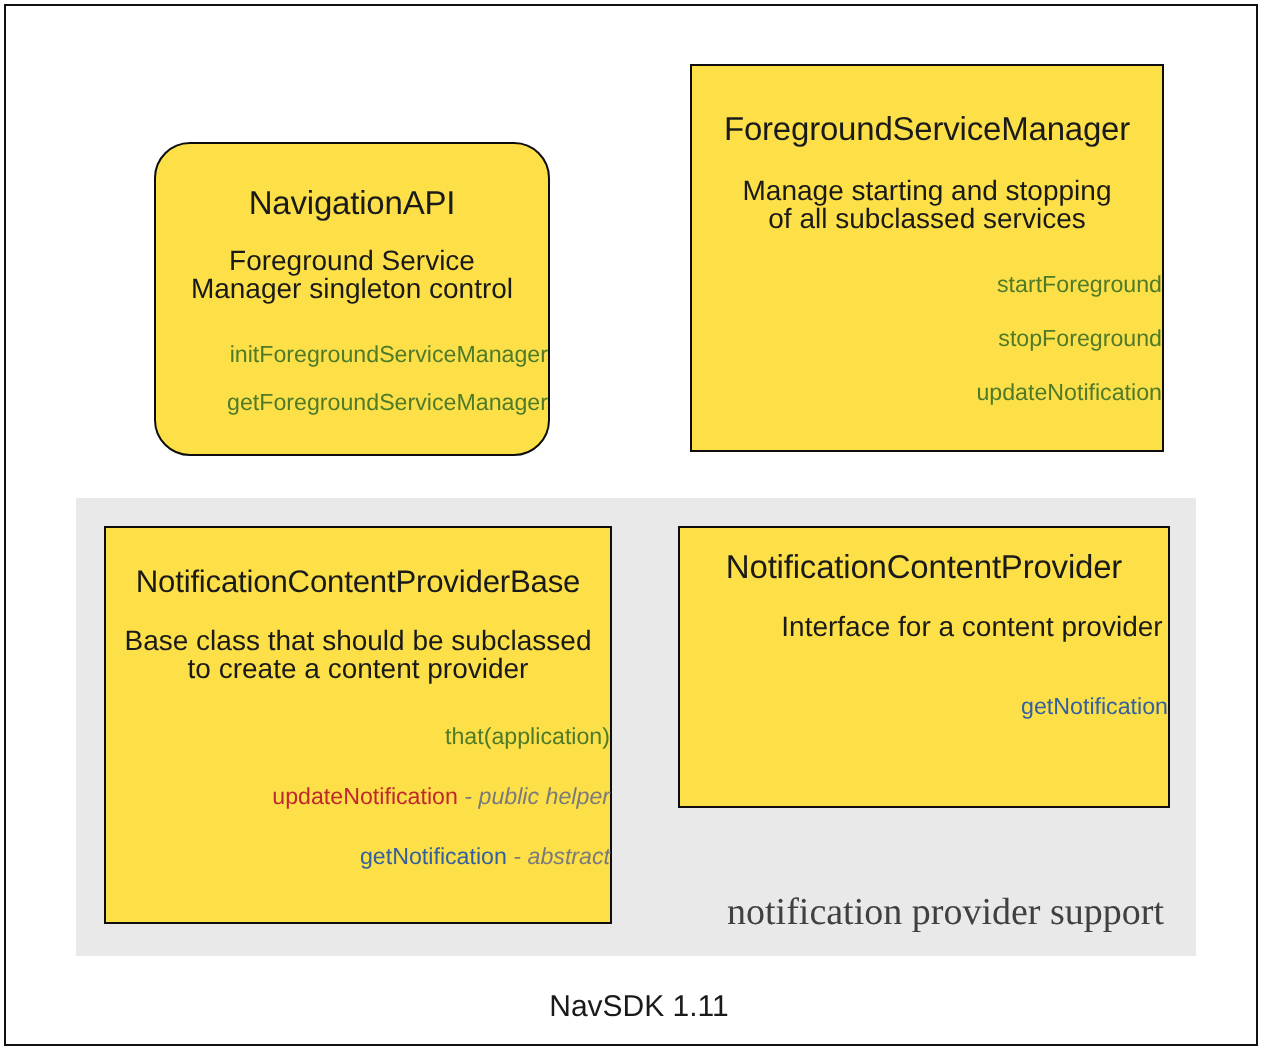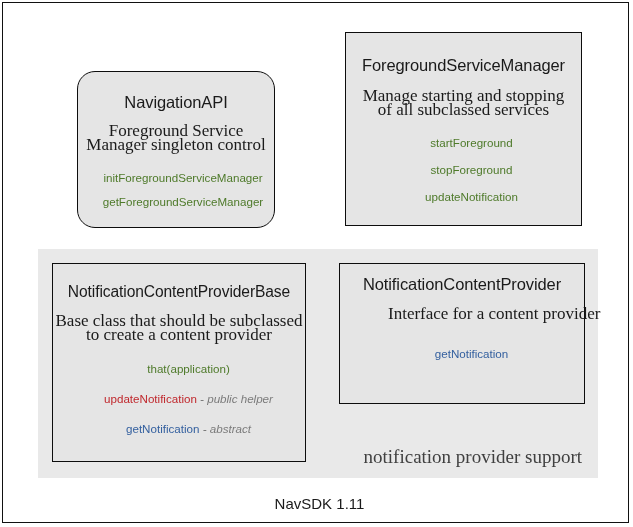--- a/index.html
+++ b/index.html
@@ -42,41 +42,40 @@
     bottom: 10px;
     font-size: 19px;
     color: #404040;
     white-space: nowrap;
     font-family: Liberation Serif, serif;
   }
 
   
   .class-box {
     position: absolute;
-    background: #e5e5e5;
+    background: #fde047;
     border: 1.6px solid #0d0d0d;
     box-sizing: border-box;
     text-align: center;
   }
   .class-title {
     font-size: 16.5px;
     color: #1a1a1a;
     white-space: nowrap;
     letter-spacing: -0.1px;
   }
   .class-desc {
-    font-size: 17px;
+    font-size: 14px;
     line-height: 13.6px;
     color: #1a1a1a;
-    font-family: Liberation Serif, serif;
   }
   .class-desc div { white-space: nowrap; }
 
   .member-list {
-    text-align: center;
+    text-align: right;
     padding-left: 0;
   }
   .member {
     font-size: 11.6px;
     white-space: nowrap;
   }
   .member .m-name.green { color: #4e7a2a; }
   .member .m-name.red   { color: #c0282d; }
   .member .m-name.blue  { color: #34609f; }
   .member .m-note { color: #7b7b7b; font-style: italic; }

